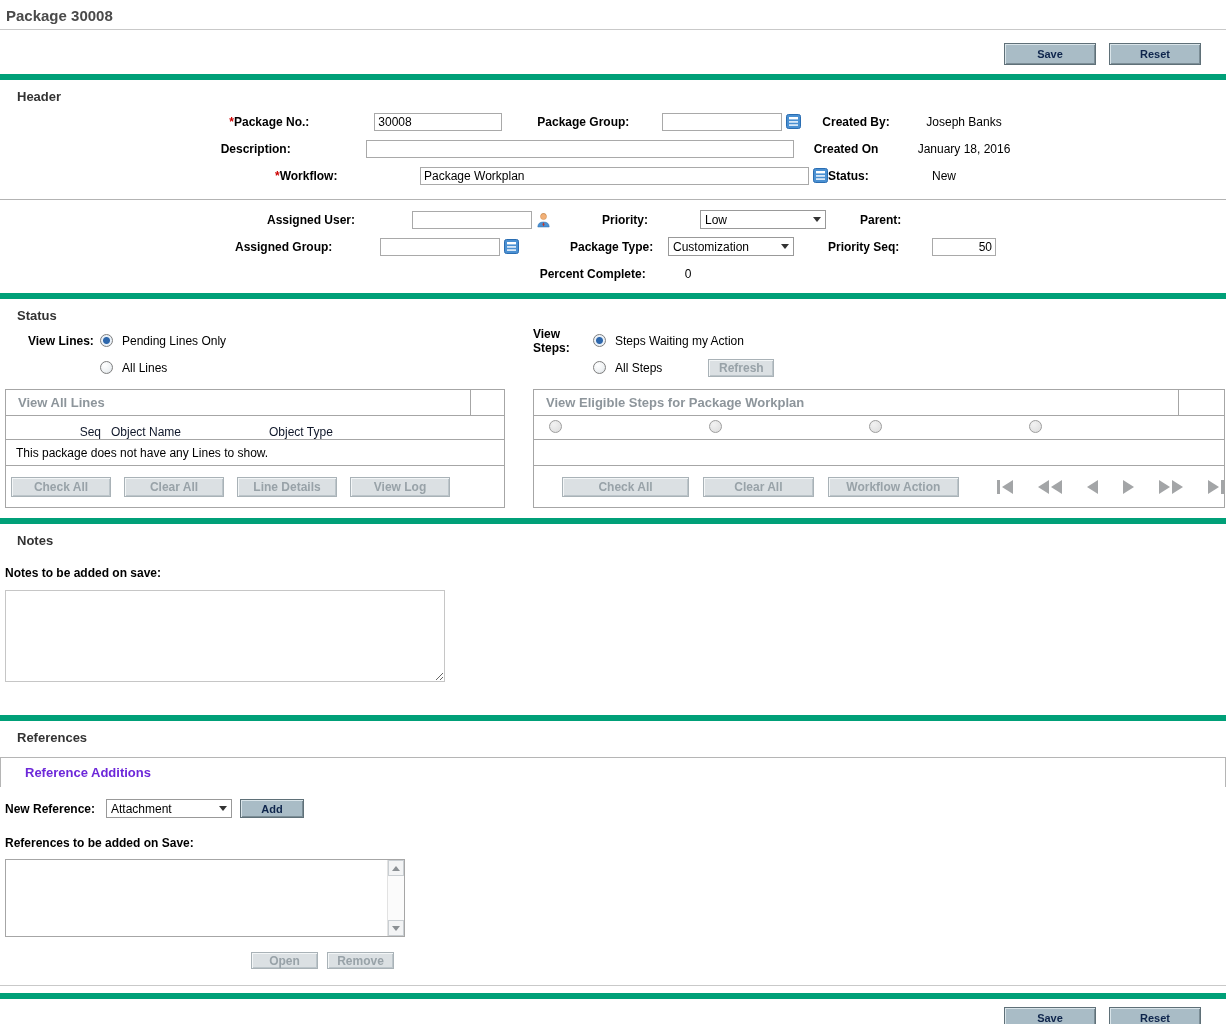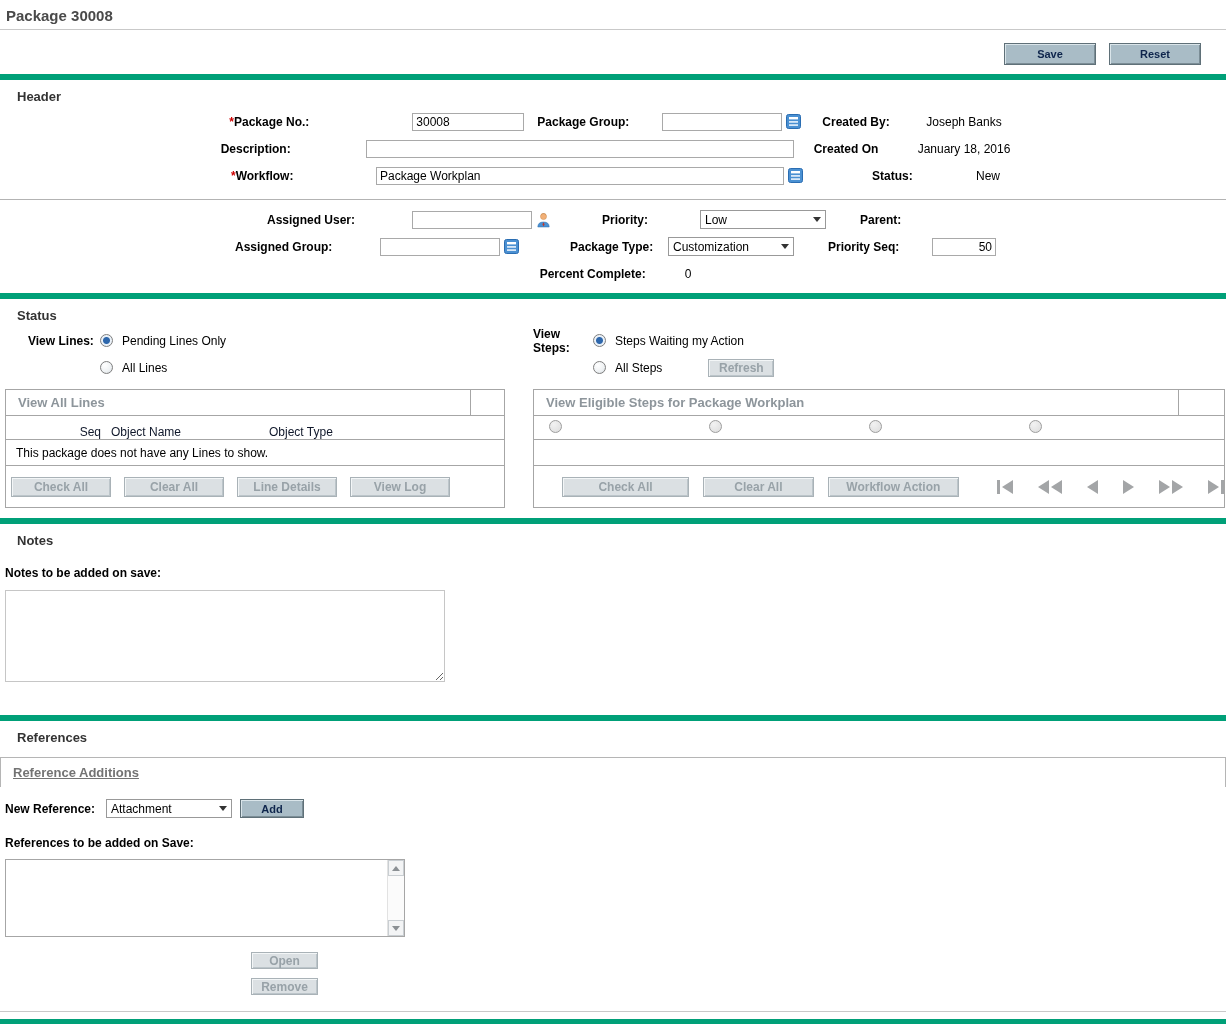--- a/index.html
+++ b/index.html
@@ -28,21 +28,21 @@
   .lab { font-weight:bold; color:#000; white-space:nowrap; }
   .req { color:#cc0000; }
   .c1 { width:145px; }
   .f1 { width:163px; } .c2 { width:125px; } .f2 { width:160px; display:flex; align-items:center; }
   .c3 { width:104px; }
   .c2b { width:98px; }
   .f4 { width:190px; display:flex; align-items:center; }
   .f5 { width:160px; }
   .val { color:#000; }
   input.txt { height:18px; border:1px solid #a9a9a9; padding:0 3px; font:12px "Liberation Sans",sans-serif; color:#000; background:#fff; }
-  .w124{width:112px;margin-left:38px;} .w120{width:120px;} .w428{width:428px;} .w408{width:408px;} .w64{width:64px; text-align:right;}
+  .w124{width:128px;} .w120{width:120px;} .w428{width:428px;} .w408{width:408px;} .w64{width:64px; text-align:right;}
   .icon-btn { margin-left:4px; display:inline-flex; cursor:pointer; }
   .divider { border-top:1px solid #b3b3b3; margin:10px 0 6px 0; }
 
   
   input.radio { appearance:none; -webkit-appearance:none; width:13px; height:13px; margin:0;
     border:1px solid #7e7e7e; border-radius:50%;
     background:radial-gradient(circle at 35% 30%, #ffffff 0, #eef1f3 60%, #cfd6da 100%); }
   input.radio:checked { background:radial-gradient(circle, #2e67ac 0, #2e67ac 3px, #eaf1f8 4px); }
   input.radio:disabled { border-color:#9d9d9d; background:radial-gradient(circle at 35% 30%, #f2f2f2 0, #dcdcdc 100%); }
   .radio-row { display:flex; align-items:center; height:27px; }
@@ -92,31 +92,31 @@
 
   
   .sel { height:19px; border:1px solid #999; background:#fff; display:flex; align-items:center; cursor:pointer; }
   .sel-val { flex:1; padding-left:4px; white-space:nowrap; overflow:hidden; }
   .sel-arrow { width:16px; display:flex; align-items:center; justify-content:center; }
   .sel-tri { width:0; height:0; border-left:4px solid transparent; border-right:4px solid transparent; border-top:5px solid #333; }
   .w140{width:126px;} .w126{width:126px;}
 
   
   .ref-additions { margin-top:8px; height:30px; border-top:1px solid #b5b5b5; border-left:1px solid #b5b5b5; border-right:1px solid #b5b5b5;
-    display:flex; align-items:center; padding-left:12px; color:#737373; font-weight:bold; font-size:13px;text-decoration:underline; }
+    display:flex; align-items:center; padding-left:24px; color:#6d28d9; font-weight:bold; font-size:13px; }
   .newref-row { display:flex; align-items:center; margin-top:12px; padding-left:5px; }
   .newref-lab { width:101px; font-weight:bold; }
   .btn-add { width:64px; height:19px; margin-left:8px; }
   .refbox { display:flex; width:400px; height:78px; margin:9px 0 0 5px; border:1px solid #a6a6a6; background:#fff; }
   .refbox-content { flex:1; }
   .scrollcol { width:17px; border-left:1px solid #e2e2e2; display:flex; flex-direction:column; justify-content:space-between; background:#fbfbfb; }
   .sb-btn { height:16px; background:#f3f4f5; border:1px solid #c9ced2; display:flex; align-items:center; justify-content:center; }
   .sb-up { width:0; height:0; border-left:4px solid transparent; border-right:4px solid transparent; border-bottom:5px solid #8b9094; }
   .sb-dn { width:0; height:0; border-left:4px solid transparent; border-right:4px solid transparent; border-top:5px solid #8b9094; }
-  .ref-btns { display:flex; gap:9px; margin-top:15px; padding-left:251px;flex-direction:column; }
+  .ref-btns { display:flex; gap:9px; margin-top:15px; padding-left:251px; }
   .btn-ref { width:67px; height:17px; }
 
   .bottom-rule { border-top:1px solid #c9c9c9; margin-top:16px; }
   .bottom-green { margin-top:7px; }
 </style>
 </head>
 <body>
 
 <div class="page">
 
@@ -155,21 +155,21 @@
     <div class="hrow">
       <span class="lab c1">Description:</span>
       <input class="txt w428" value="" style="">
       <span style="width:20px"></span>
       <span class="lab c3">Created On</span>
       <span class="val">January 18, 2016</span>
     </div>
 
     <div class="hrow">
       <span class="lab c1"><span class="req">*</span><span>Workflow:</span></span>
-      <span style="width:496px; display:flex; align-items:center;">
+      <span style="width:408px; display:flex; align-items:center;">
         <input class="txt w408" value="Package Workplan" style="">
         <span class="icon-btn">
             <svg width="15" height="15">
               <rect x="0.5" y="0.5" width="14" height="14" rx="2" fill="#4a90d2" stroke="#2a6db2"></rect>
               <rect x="3" y="3" width="9" height="2.4" fill="#ffffff"></rect>
               <rect x="3" y="7" width="9" height="1.8" fill="#d8e8f8"></rect>
               <rect x="3" y="10.2" width="9" height="1.8" fill="#d8e8f8"></rect>
             </svg>
           </span>
       </span>

